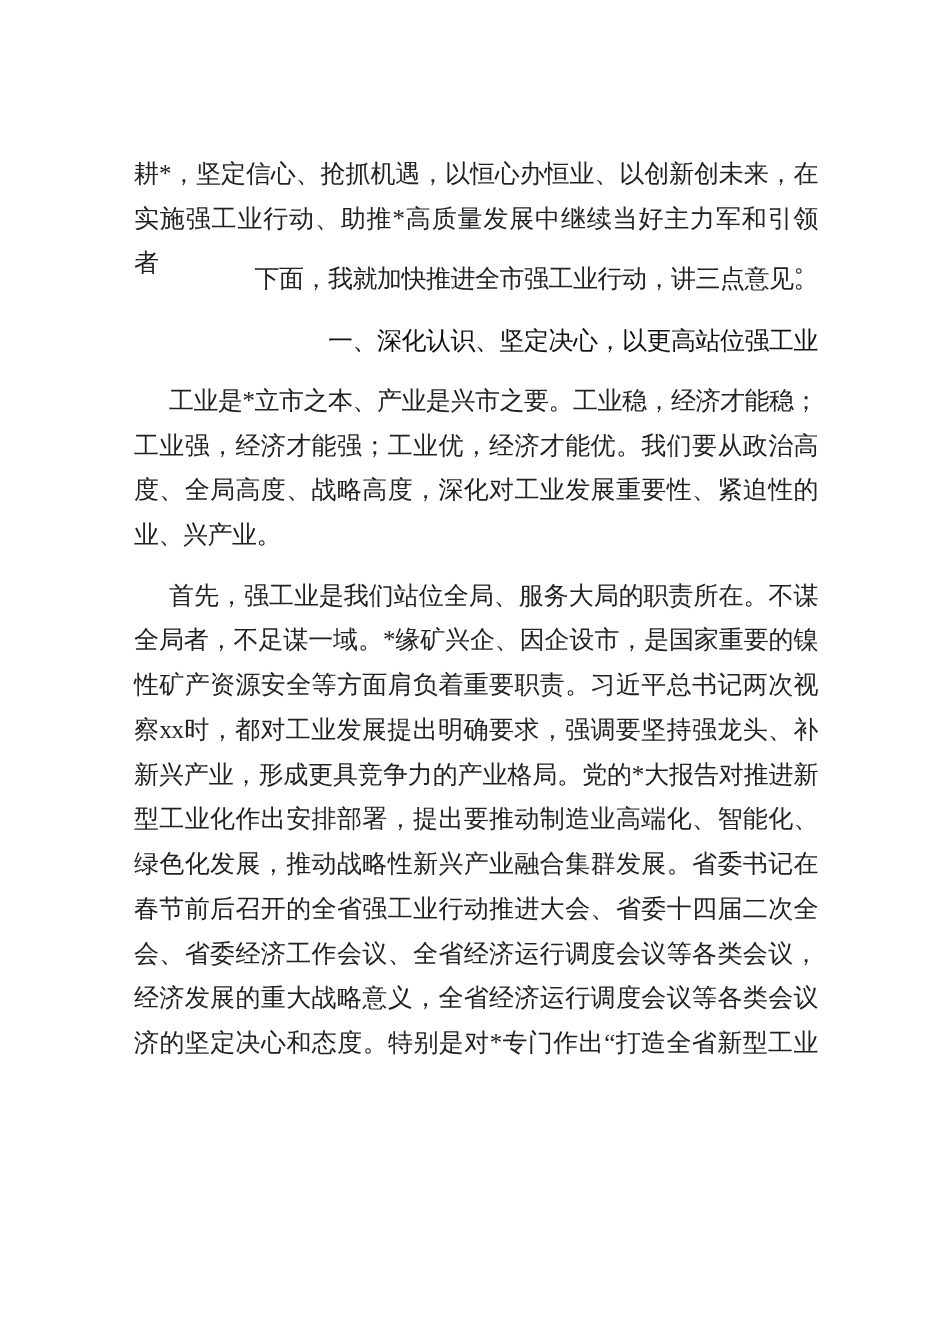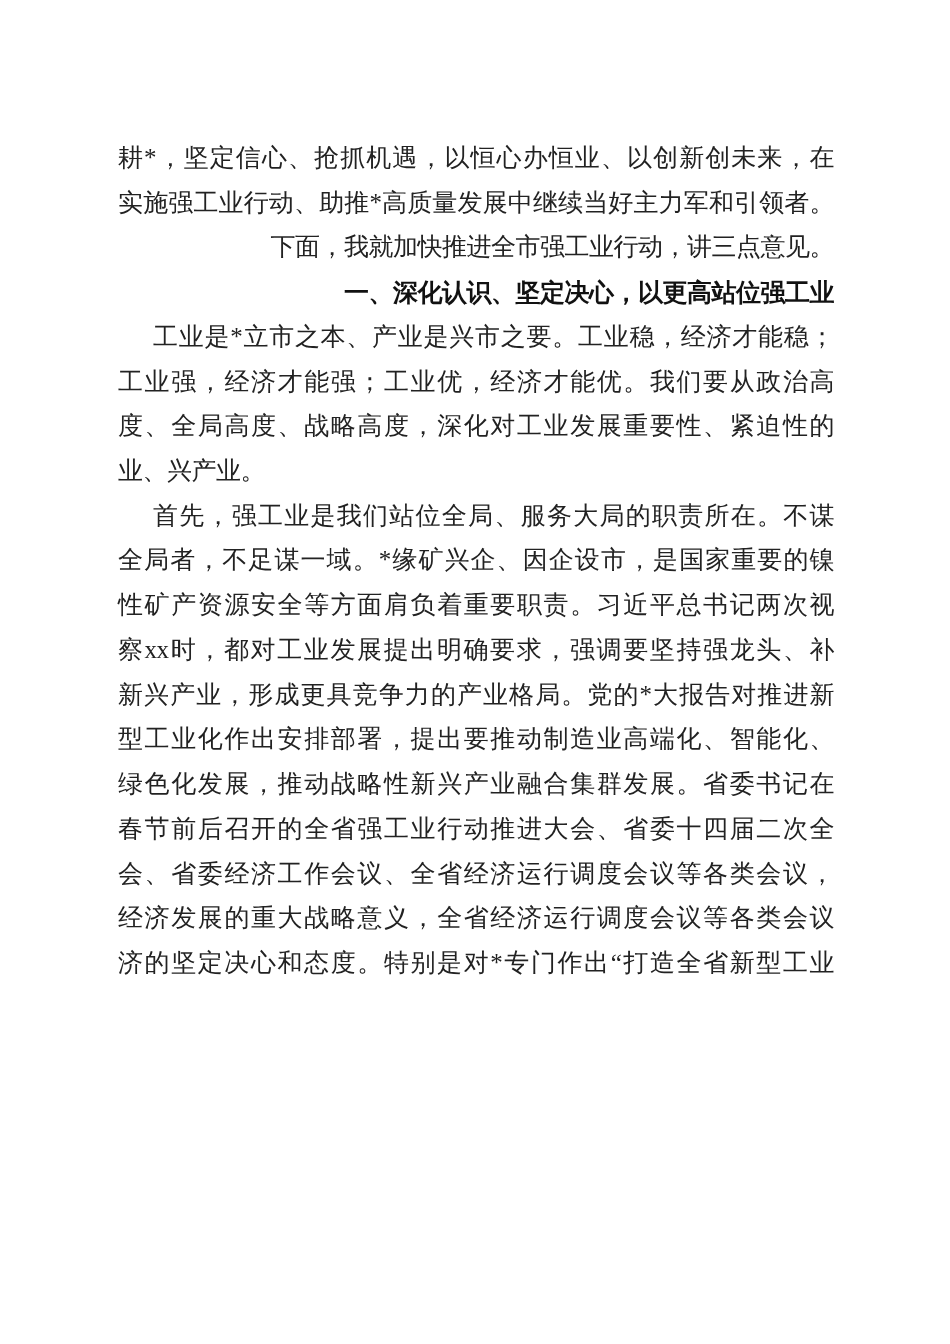--- a/index.html
+++ b/index.html
@@ -13,34 +13,34 @@
     height: 1344px;
     background: #ffffff;
     overflow: hidden;
   }
   .content {
     position: absolute;
     left: 118px;
     top: 136px;
     width: 716px;
   }
-  .para { margin: 0; padding: 0; }
+  .para { margin: 16px; padding: 0; }
   .line {
     font-family: "Liberation Serif", "DejaVu Serif", serif;
     font-size: 25px;
     line-height: 44.73px;
     height: 44.73px;
     color: #222222;
     letter-spacing: -0.5px;
     white-space: normal;
     overflow: visible;
   }
   .line.heading {
     font-family: "Liberation Sans", "DejaVu Sans", sans-serif;
-    font-weight: 700;
+    font-weight: 400;
     color: #111111;
   }
   .line.indent { text-indent: 35px; text-align: right; }
   .line.fill {
     text-align: justify;
     text-align-last: justify;
   }
 </style>
 </head>
 <body>

